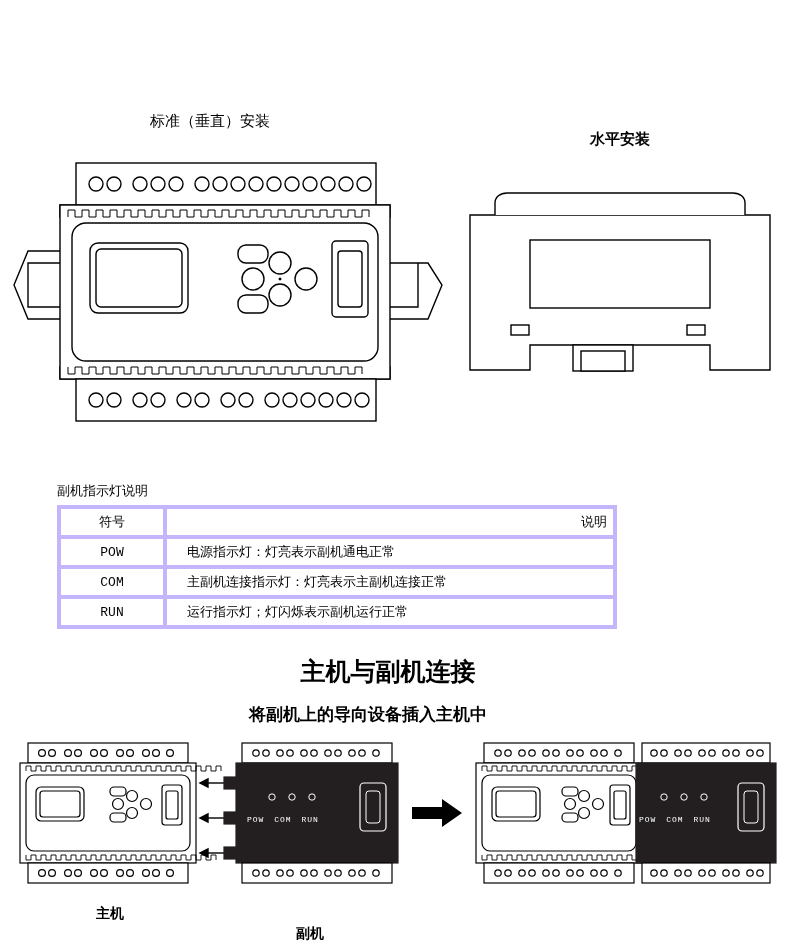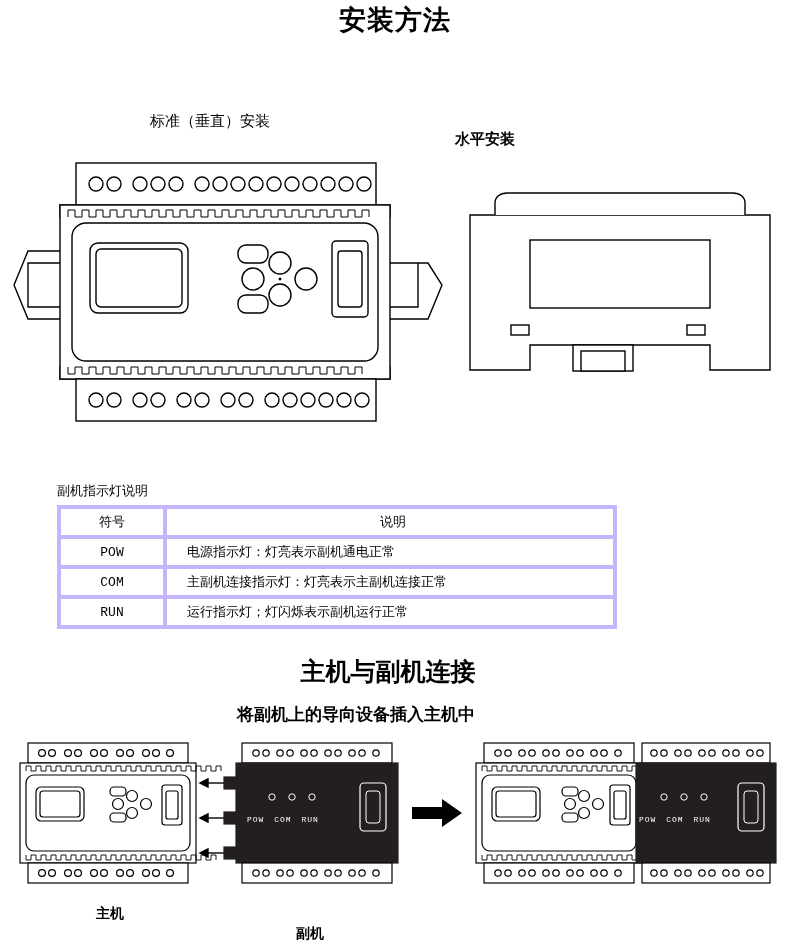--- a/index.html
+++ b/index.html
@@ -19,21 +19,21 @@
   }
   .subtitle{
     position:absolute;left:0;top:50px;width:790px;text-align:center;
     font-size:17px;font-weight:bold;
   }
   .label-vertical{
     position:absolute;left:40px;top:112px;width:340px;text-align:center;
     font-size:15px;font-weight:normal;
   }
   .label-horizontal{
-    position:absolute;left:455px;top:130px;width:330px;
+    position:absolute;left:455px;top:130px;width:330px;text-align:center;
     font-size:15px;font-weight:bold;
   }
   .legend-title{
     position:absolute;left:57px;top:482px;font-size:13px;
   }
   table.legend{
     position:absolute;left:57px;top:505px;
     border-collapse:collapse;
     width:560px;
     font-size:13px;
@@ -42,47 +42,46 @@
     border:4px solid #c4b5fd;
     padding:3px 6px;
     height:20px;
   }
   table.legend td.sym{
     width:90px;text-align:center;font-family:"Liberation Mono","DejaVu Sans Mono",monospace;
     font-size:13px;
   }
   table.legend td.desc{padding-left:20px;}
   table.legend tr.head td{text-align:center;font-weight:normal;}
-  table.legend tr.head td.desc{text-align:center;padding-left:12px;}
+  table.legend tr.head td.desc{text-align:right;padding-left:12px;}
 
   .title-connect{
     position:absolute;left:0;top:655px;width:776px;text-align:center;
     font-size:25px;font-weight:bold;
   }
   .subtitle-connect{
     position:absolute;left:0;top:703px;width:712px;text-align:center;
-    font-size:17px;font-weight:bold;
+    font-size:17px;font-weight:bold;padding-left:12px;
   }
   .cap-master{
     position:absolute;left:40px;top:905px;width:140px;text-align:center;
     font-size:14px;font-weight:bold;
   }
   .cap-slave{
     position:absolute;left:240px;top:925px;width:140px;text-align:center;
     font-size:14px;font-weight:bold;
   }
   svg{display:block;}
   .dg{position:absolute;}
 </style>
 </head>
 <body>
 
 <div class="page">
 
-  <div class="title-main">安装方法</div>
 
   <div class="label-vertical">标准（垂直）安装</div>
   <div class="label-horizontal">水平安装</div>
 
   <div class="dg" style="left:10px;top:155px;">
     <svg width="440" height="310" viewBox="0 0 440 310" fill="none" stroke="#000" stroke-width="1.4">
 
       <path d="M18 108 L62 108 L62 96 L18 96 L4 130 L18 164 L62 164 L62 152 L18 152 Z" fill="#fff"></path>
 
       <path d="M372 108 L418 108 L432 130 L418 164 L372 164 L372 152 L408 152 L408 108 Z" fill="#fff"></path>

